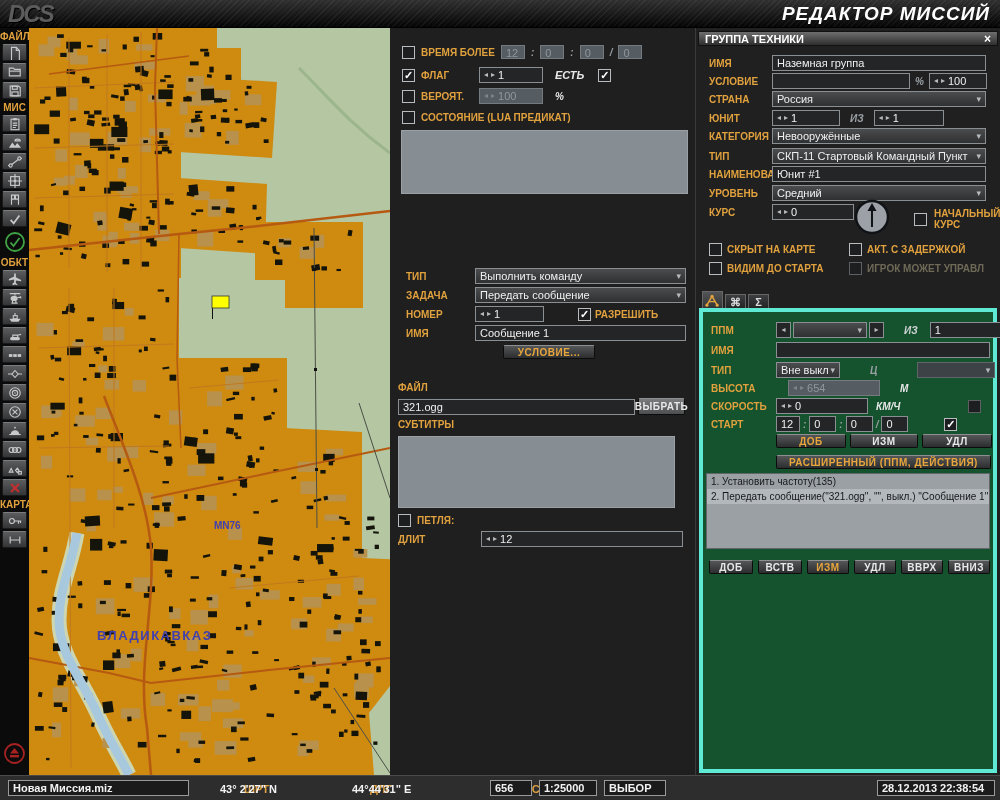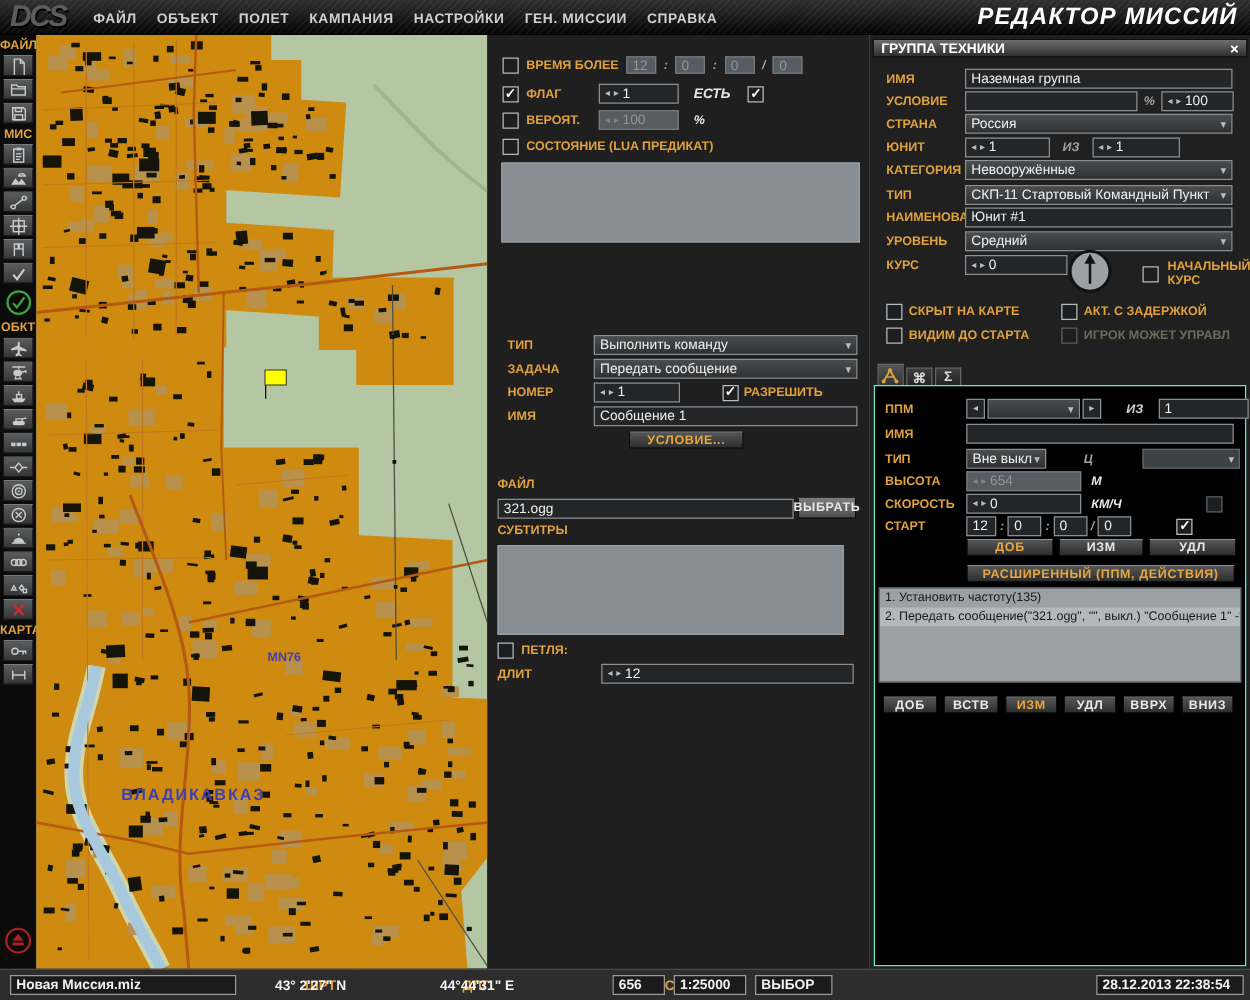--- a/index.html
+++ b/index.html
@@ -78,21 +78,21 @@
   #gp-title{position:absolute;left:2px;right:2px;top:3px;height:15px;
     background:linear-gradient(#6e6e6e,#2e2e2e);border:1px solid #111;
     display:flex;align-items:center;color:#fff;font-size:11px;font-weight:bold;padding:0 6px;}
   #gp-close{margin-left:auto;color:#fff;font-weight:bold;font-size:12px;line-height:1;}
   #compass{position:absolute;left:157px;top:170px;}
   #tabs{position:absolute;left:6px;top:263px;display:flex;align-items:flex-end;gap:2px;}
   .tab{width:21px;height:15px;background:linear-gradient(#3c3e40,#222);border:1px solid #666;
        border-bottom:none;display:flex;align-items:center;justify-content:center;
        color:#ddd;font-size:11px;font-weight:bold;}
   .tab.active{height:18px;background:linear-gradient(#525456,#303234);}
-  #wbox{position:absolute;left:3px;right:3px;top:280px;bottom:2px;border:1px solid #5eead4;background:#000000;}
+  #wbox{position:absolute;left:3px;right:3px;top:280px;bottom:2px;border:4px solid #5eead4;background:#14532d;}
   #action-list{position:absolute;left:3px;right:3px;top:161px;height:76px;background:#9aa0a4;
                border:1px solid #60666a;overflow:hidden;}
   .act-item{font-size:10px;color:#15181a;padding:2px 4px;white-space:nowrap;}
   .act-item.sel{background:#b2b8bc;}
   #action-btns{position:absolute;left:6px;top:248px;display:flex;gap:5px;}
   #wp-btns{position:absolute;left:73px;top:122px;display:flex;gap:4px;}
 
   
   #statusbar{position:absolute;left:0;top:775px;width:1000px;height:25px;background:#2d2d2d;
              border-top:1px solid #4a4a4a;}
@@ -101,21 +101,20 @@
   .sb-lab{position:absolute;top:7px;color:#e0a13e;font-size:11px;font-weight:bold;padding-left:48px;}
   .sb-val{position:absolute;top:7px;color:#f2f2f2;font-size:11px;font-weight:bold;white-space:nowrap;}
 </style>
 </head>
 <body>
 
 <div id="app" style="--land: #b5c6a3; --urban: #cf8a10; --roads: #b55a10; --river: #a8c8de; --flag: #ffff00; --maplabel: #4040b0;">
 
   <header id="menubar">
     <div id="logo">DCS</div>
-    <nav id="menu-items"><span class="menu-item">ФАЙЛ</span><span class="menu-item">ОБЪЕКТ</span><span class="menu-item">ПОЛЕТ</span><span class="menu-item">КАМПАНИЯ</span><span class="menu-item">НАСТРОЙКИ</span><span class="menu-item">ГЕН. МИССИИ</span><span class="menu-item">СПРАВКА</span></nav>
     <div id="editor-title">РЕДАКТОР МИССИЙ</div>
   </header>
 
   <aside id="sidebar">
       <div class="side-label">ФАЙЛ</div>
       <div class="side-btn">
         <svg viewBox="0 0 16 16">
           <path d="M4 1.5h5.5L13 5v13H4z" class="st"></path>
           <path d="M9.5 1.5V5H13" class="st"></path>
         </svg>
@@ -1121,21 +1120,21 @@
         <div class="dd" style="width:64px;">
           <span class="ddv">Вне выкл</span>
           <span class="dda">▾</span>
         </div>
         <span class="dimlab" style="margin-left:30px;">Ц</span>
         <div class="dd dis" style="width:78px;margin-left:40px;">
           <span class="ddv"></span>
           <span class="dda">▾</span>
         </div>
       </div>
-      <div class="row" style="left:8px;top:68px;">
+      <div class="row" style="left:8px;top:68px;gap:12px;">
         <span class="lab" style="width:65px;">ВЫСОТА</span>
         <span class="spin dis" style="width:92px;">
           <span class="sar">◂</span>
             <span class="sar">▸</span>
           <span>654</span>
         </span>
         <span class="whitelab" style="margin-left:8px;">М</span>
       </div>
       <div class="row" style="left:8px;top:86px;">
         <span class="lab" style="width:65px;">СКОРОСТЬ</span>

